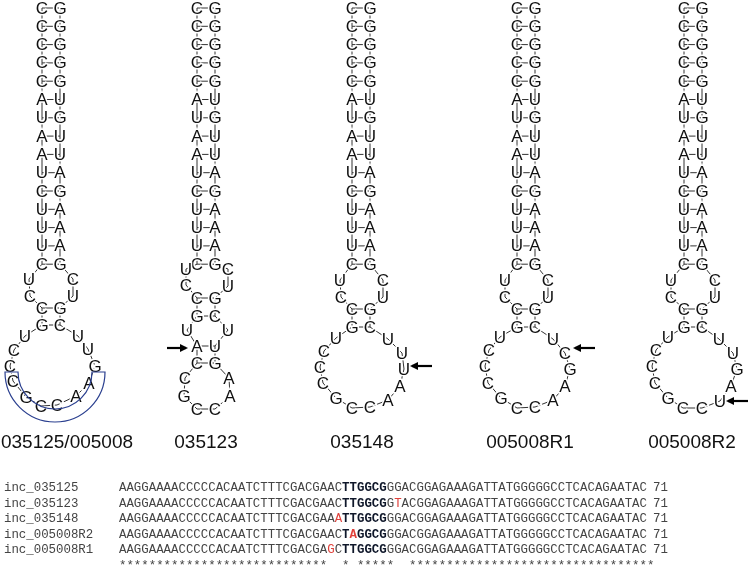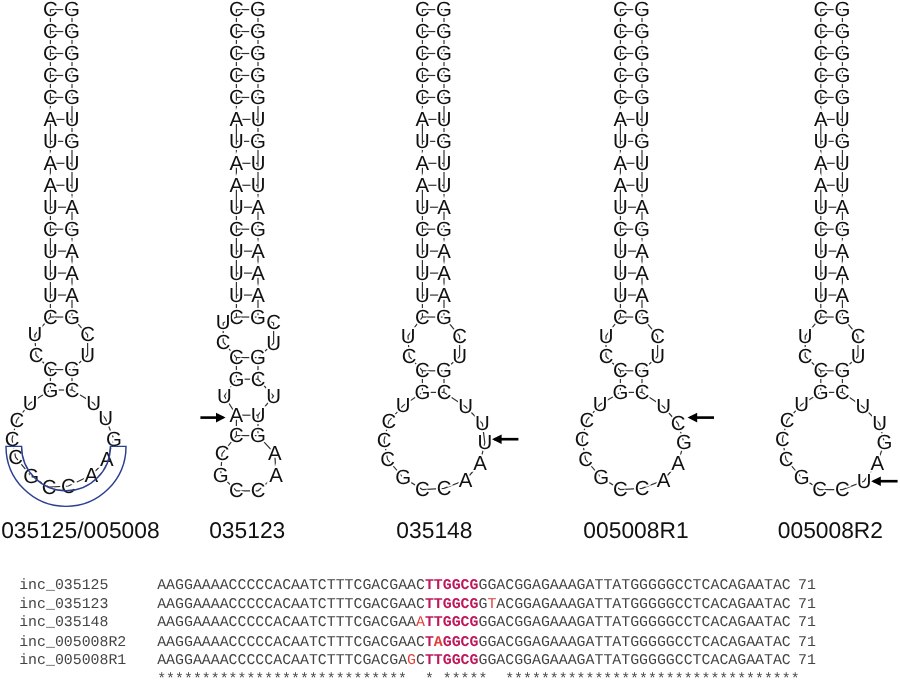--- a/index.html
+++ b/index.html
@@ -4,27 +4,27 @@
 <style>
   html, body { margin:0; padding:0; background:#ffffff; }
   body { width:750px; height:578px; position:relative; overflow:hidden; font-family:"Liberation Sans", sans-serif; }
   #structures { position:absolute; left:0; top:0; width:750px; height:460px; }
   .nt { font-family:"Liberation Sans", sans-serif; font-size:17px; fill:#111; text-anchor:middle; dominant-baseline:central; }
   .bb { stroke:#333; stroke-width:1; fill:none; }
   .bp { stroke:#333; stroke-width:1; }
   .label { font-family:"Liberation Sans", sans-serif; font-size:19px; fill:#111; text-anchor:middle; }
   .arc { stroke:#2a3f8f; stroke-width:1.2; fill:none; }
   .arrow { stroke:#000; stroke-width:2.2; }
-  #alignment { position:absolute; left:16px; top:481px; font-family:"Liberation Mono", monospace; font-size:12.4px; line-height:15.6px; color:#444; white-space:pre; }
+  #alignment { position:absolute; left:4px; top:481px; font-family:"Liberation Mono", monospace; font-size:12.4px; line-height:15.6px; color:#444; white-space:pre; }
   .aln-row { display:flex; height:15.6px; }
   .aln-name { width:115px; display:inline-block; }
   .aln-seq { display:inline-block; }
   .aln-len { display:inline-block; margin-left:6px;text-align:center; }
   .u { }
-  .b { font-weight:bold; color:#be185d; }
+  .b { font-weight:bold; color:#0f172a; }
   .m { color:#e0403a; }
   .stars { margin-left:115px; }
 </style>
 </head>
 <body>
 
 <svg id="structures" xmlns="http://www.w3.org/2000/svg" width="750" height="460">
     <g>
       <path d="M42 8 L42 26.3 L42 44.6 L42 62.900000000000006 L42 81.2 L42 99.5 L42 117.80000000000001 L42 136.1 L42 154.4 L42 172.70000000000002 L42 191 L42 209.3 L42 227.60000000000002 L42 245.9 L42 264.2 L29 279 L30 296 L42 308 L42 325 L25 336 L14 350 L10 366 L13 381 L26 397 L41 406 L57 405 L76 396 L89 383 L95 366 L88 349 L78 336 L60 325 L60 308 L73 296 L73 279 L60 264.2 L60 245.9 L60 227.60000000000002 L60 209.3 L60 191 L60 172.70000000000002 L60 154.4 L60 136.1 L60 117.80000000000001 L60 99.5 L60 81.2 L60 62.900000000000006 L60 44.6 L60 26.3 L60 8 " class="bb"></path>
       <line x1="42" y1="8" x2="60" y2="8" class="bp"></line>

